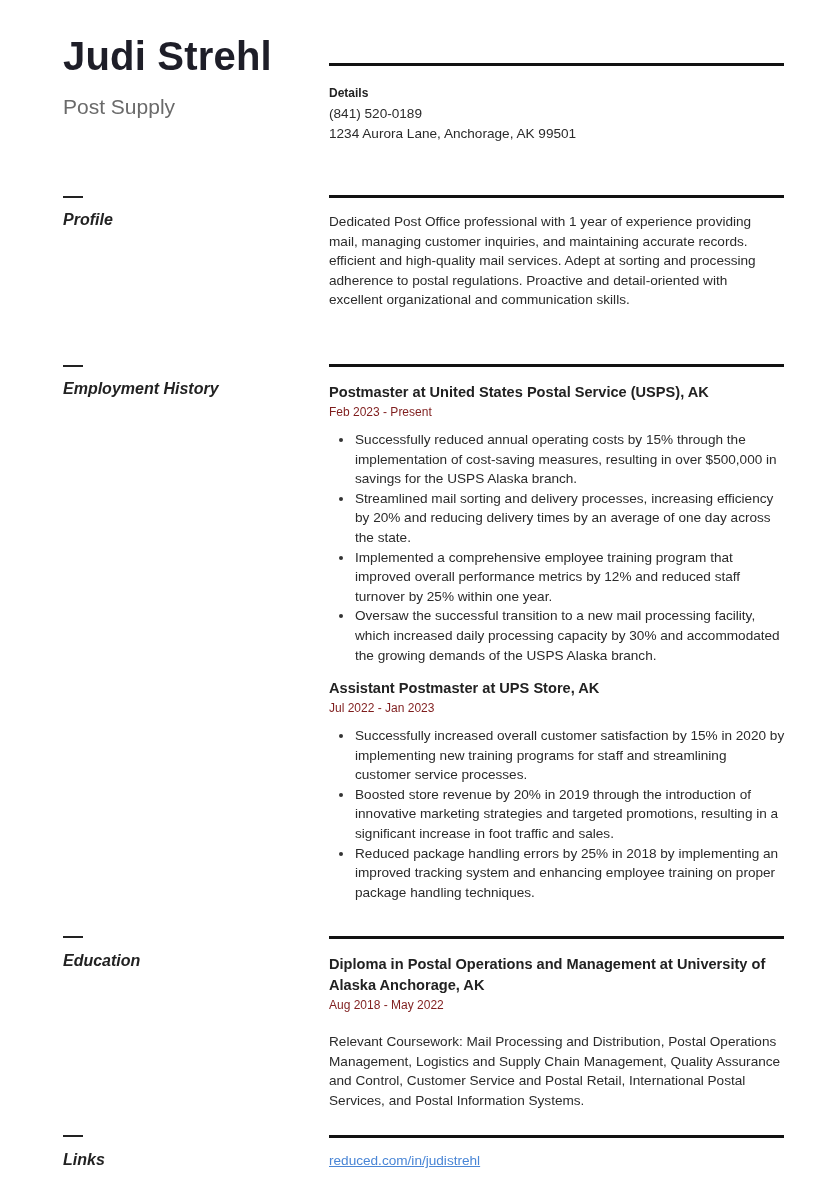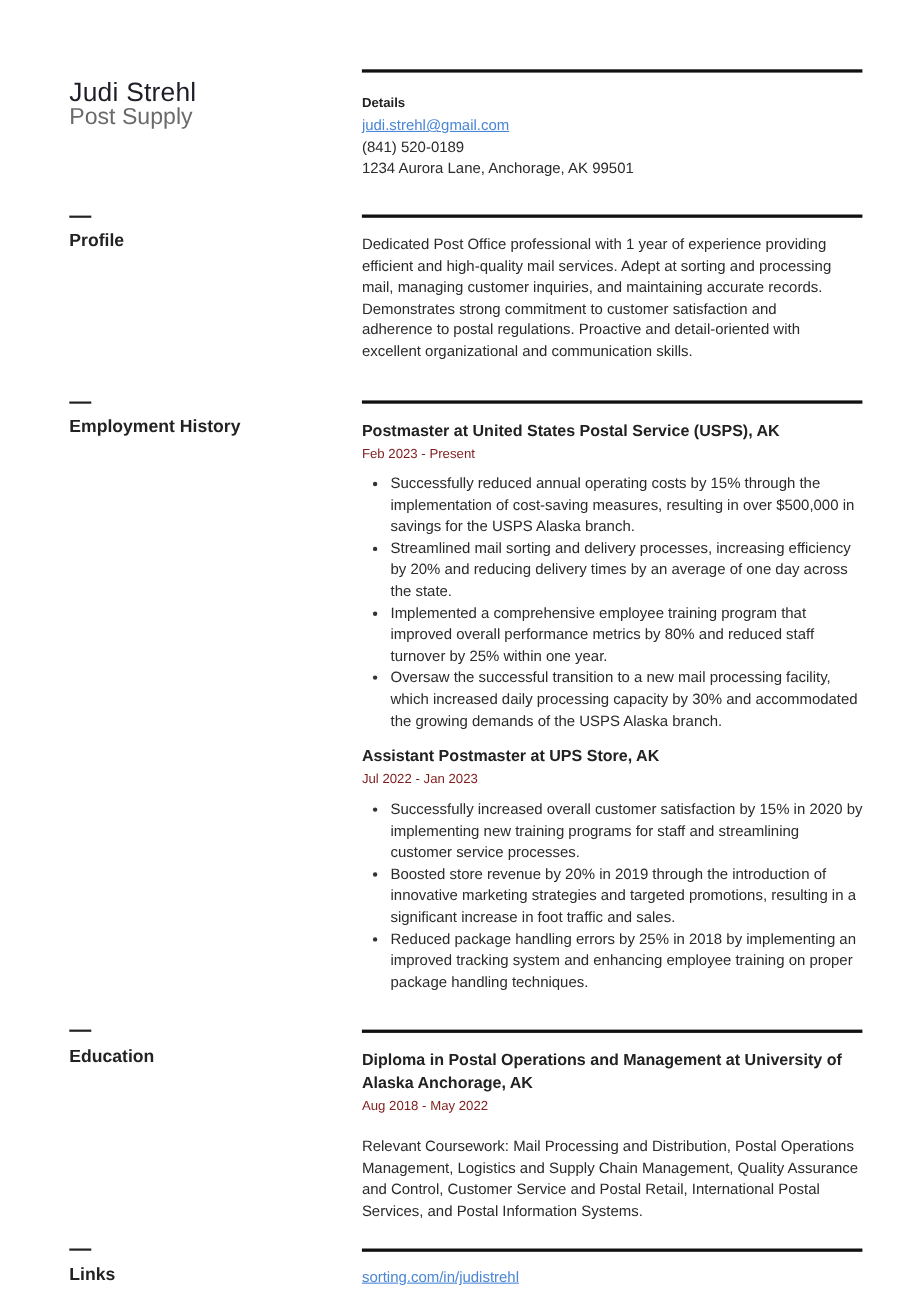--- a/index.html
+++ b/index.html
@@ -10,23 +10,23 @@
       overflow: hidden;
     }
     body {
       font-family: "Liberation Sans", "DejaVu Sans", sans-serif;
       color: #2b2b2b;
       position: relative;
     }
     .name {
       position: absolute;
       left: 63px;
-      top: 65px;
-      font-size: 24px;
-      font-weight: normal;
+      top: 36px;
+      font-size: 40px;
+      font-weight: bold;
       color: #1e1e28;
       letter-spacing: 0.2px;
       line-height: 40px;
     }
     .job-title {
       position: absolute;
       left: 63px;
       top: 94px;
       font-size: 21px;
       color: #6a6a6a;
@@ -46,20 +46,21 @@
       height: 1.5px;
       background: #222;
     }
     .section-label {
       position: absolute;
       left: 63px;
       font-size: 16px;
       font-weight: bold;
       color: #222;
       line-height: 20px;
+      font-style: italic;
     }
     .block {
       position: absolute;
       left: 329px;
       width: 456px;
       font-size: 13.6px;
       line-height: 19.6px;
       color: #2b2b2b;
     }
     .details-heading {
@@ -110,48 +111,46 @@
   </style>
 </head>
 <body>
 
 <div class="name">Judi Strehl</div>
 <div class="job-title">Post Supply</div>
 
 <div class="rule" style="top:63px;"></div>
 <div class="block" style="top:82px;">
   <div class="details-heading">Details</div>
-  <div><a class="link">judi.strehl@gmail.com</a></div>
   <div>(841) 520-0189</div>
   <div>1234 Aurora Lane, Anchorage, AK 99501</div>
 </div>
 
 <div class="dash" style="top:196px;"></div>
 <div class="section-label" style="top:210px;">Profile</div>
 <div class="rule" style="top:195px;"></div>
 <div class="block para" style="top:212px;">
   <span class="line">Dedicated Post Office professional with 1 year of experience providing</span>
+  <span class="line">mail, managing customer inquiries, and maintaining accurate records.</span>
   <span class="line">efficient and high-quality mail services. Adept at sorting and processing</span>
-  <span class="line">mail, managing customer inquiries, and maintaining accurate records.</span>
-  <span class="line">Demonstrates strong commitment to customer satisfaction and</span>
   <span class="line">adherence to postal regulations. Proactive and detail-oriented with</span>
   <span class="line">excellent organizational and communication skills.</span>
 </div>
 
 <div class="dash" style="top:365px;"></div>
 <div class="section-label" style="top:379px;">Employment History</div>
 <div class="rule" style="top:364px;"></div>
 
 <div class="block" style="top:382px;">
   <div class="entry-title">Postmaster at United States Postal Service (USPS), AK</div>
   <div class="entry-date">Feb 2023 - Present</div>
   <ul class="bullets">
     <li>Successfully reduced annual operating costs by 15% through the implementation of cost-saving measures, resulting in over $500,000 in savings for the USPS Alaska branch.</li>
     <li>Streamlined mail sorting and delivery processes, increasing efficiency by 20% and reducing delivery times by an average of one day across the state.</li>
-    <li>Implemented a comprehensive employee training program that improved overall performance metrics by 80% and reduced staff turnover by 25% within one year.</li>
+    <li>Implemented a comprehensive employee training program that improved overall performance metrics by 12% and reduced staff turnover by 25% within one year.</li>
     <li>Oversaw the successful transition to a new mail processing facility, which increased daily processing capacity by 30% and accommodated the growing demands of the USPS Alaska branch.</li>
   </ul>
 </div>
 
 <div class="block" style="top:678px;">
   <div class="entry-title">Assistant Postmaster at UPS Store, AK</div>
   <div class="entry-date">Jul 2022 - Jan 2023</div>
   <ul class="bullets">
     <li>Successfully increased overall customer satisfaction by 15% in 2020 by implementing new training programs for staff and streamlining customer service processes.</li>
     <li>Boosted store revenue by 20% in 2019 through the introduction of innovative marketing strategies and targeted promotions, resulting in a significant increase in foot traffic and sales.</li>
@@ -165,14 +164,14 @@
 <div class="block" style="top:954px;">
   <div class="entry-title">Diploma in Postal Operations and Management at University of Alaska Anchorage, AK</div>
   <div class="entry-date">Aug 2018 - May 2022</div>
   <div class="para" style="margin-top:18px;">Relevant Coursework: Mail Processing and Distribution, Postal Operations Management, Logistics and Supply Chain Management, Quality Assurance and Control, Customer Service and Postal Retail, International Postal Services, and Postal Information Systems.</div>
 </div>
 
 <div class="dash" style="top:1135px;"></div>
 <div class="section-label" style="top:1150px;">Links</div>
 <div class="rule" style="top:1135px;"></div>
 <div class="block" style="top:1151px;">
-  <a class="link">sorting.com/in/judistrehl</a>
+  <a class="link">reduced.com/in/judistrehl</a>
 </div>
 
 </body></html>

